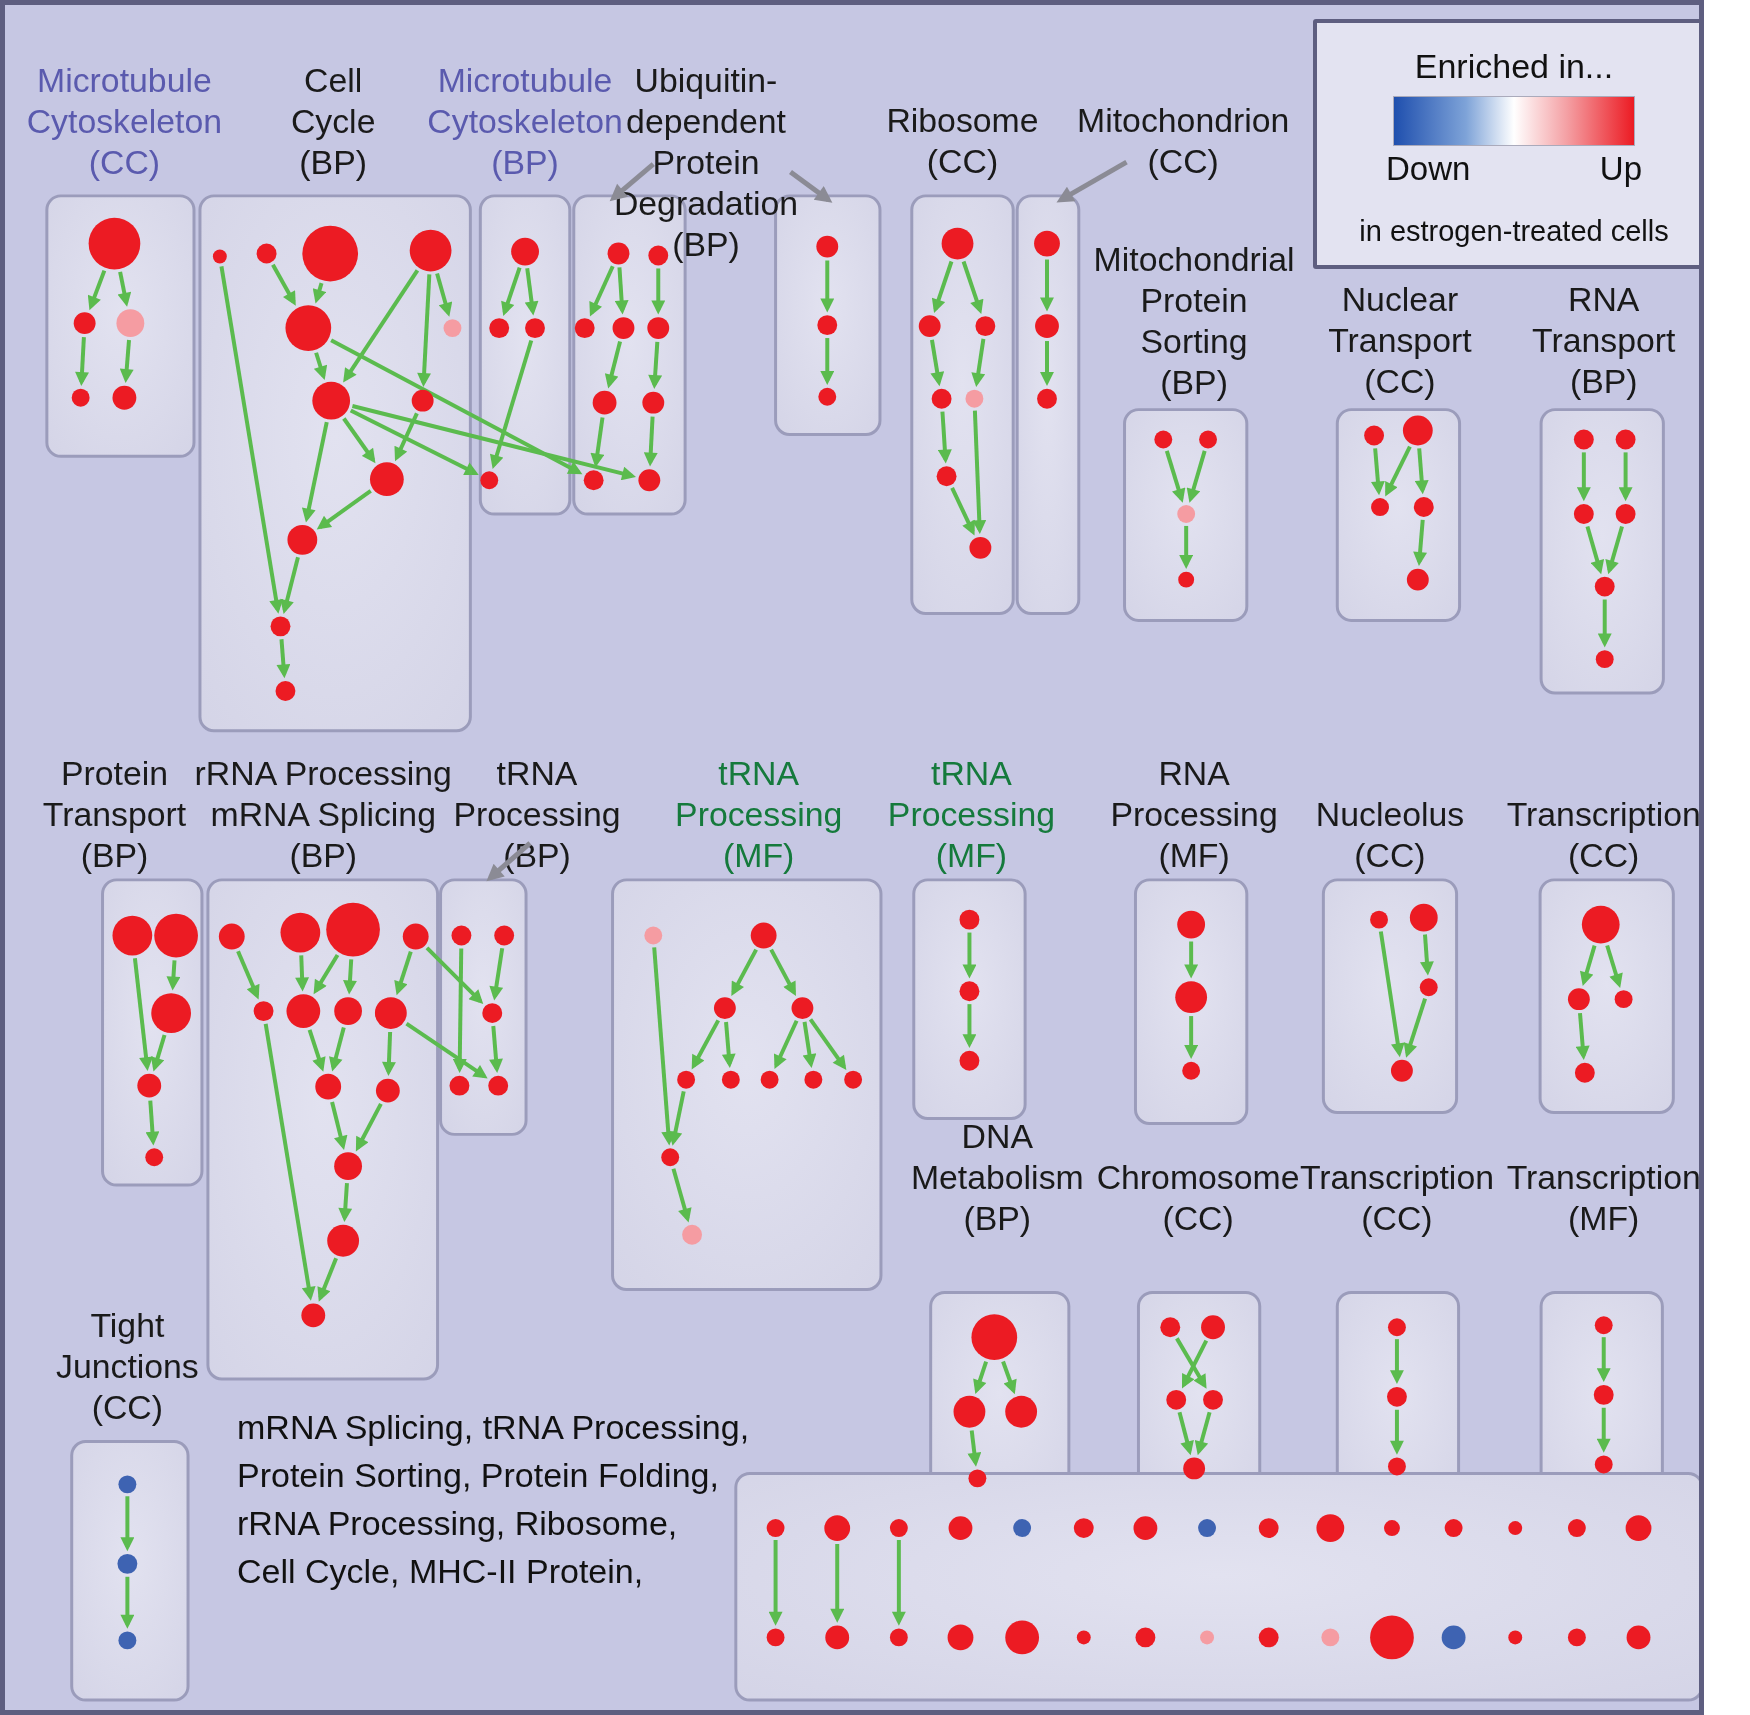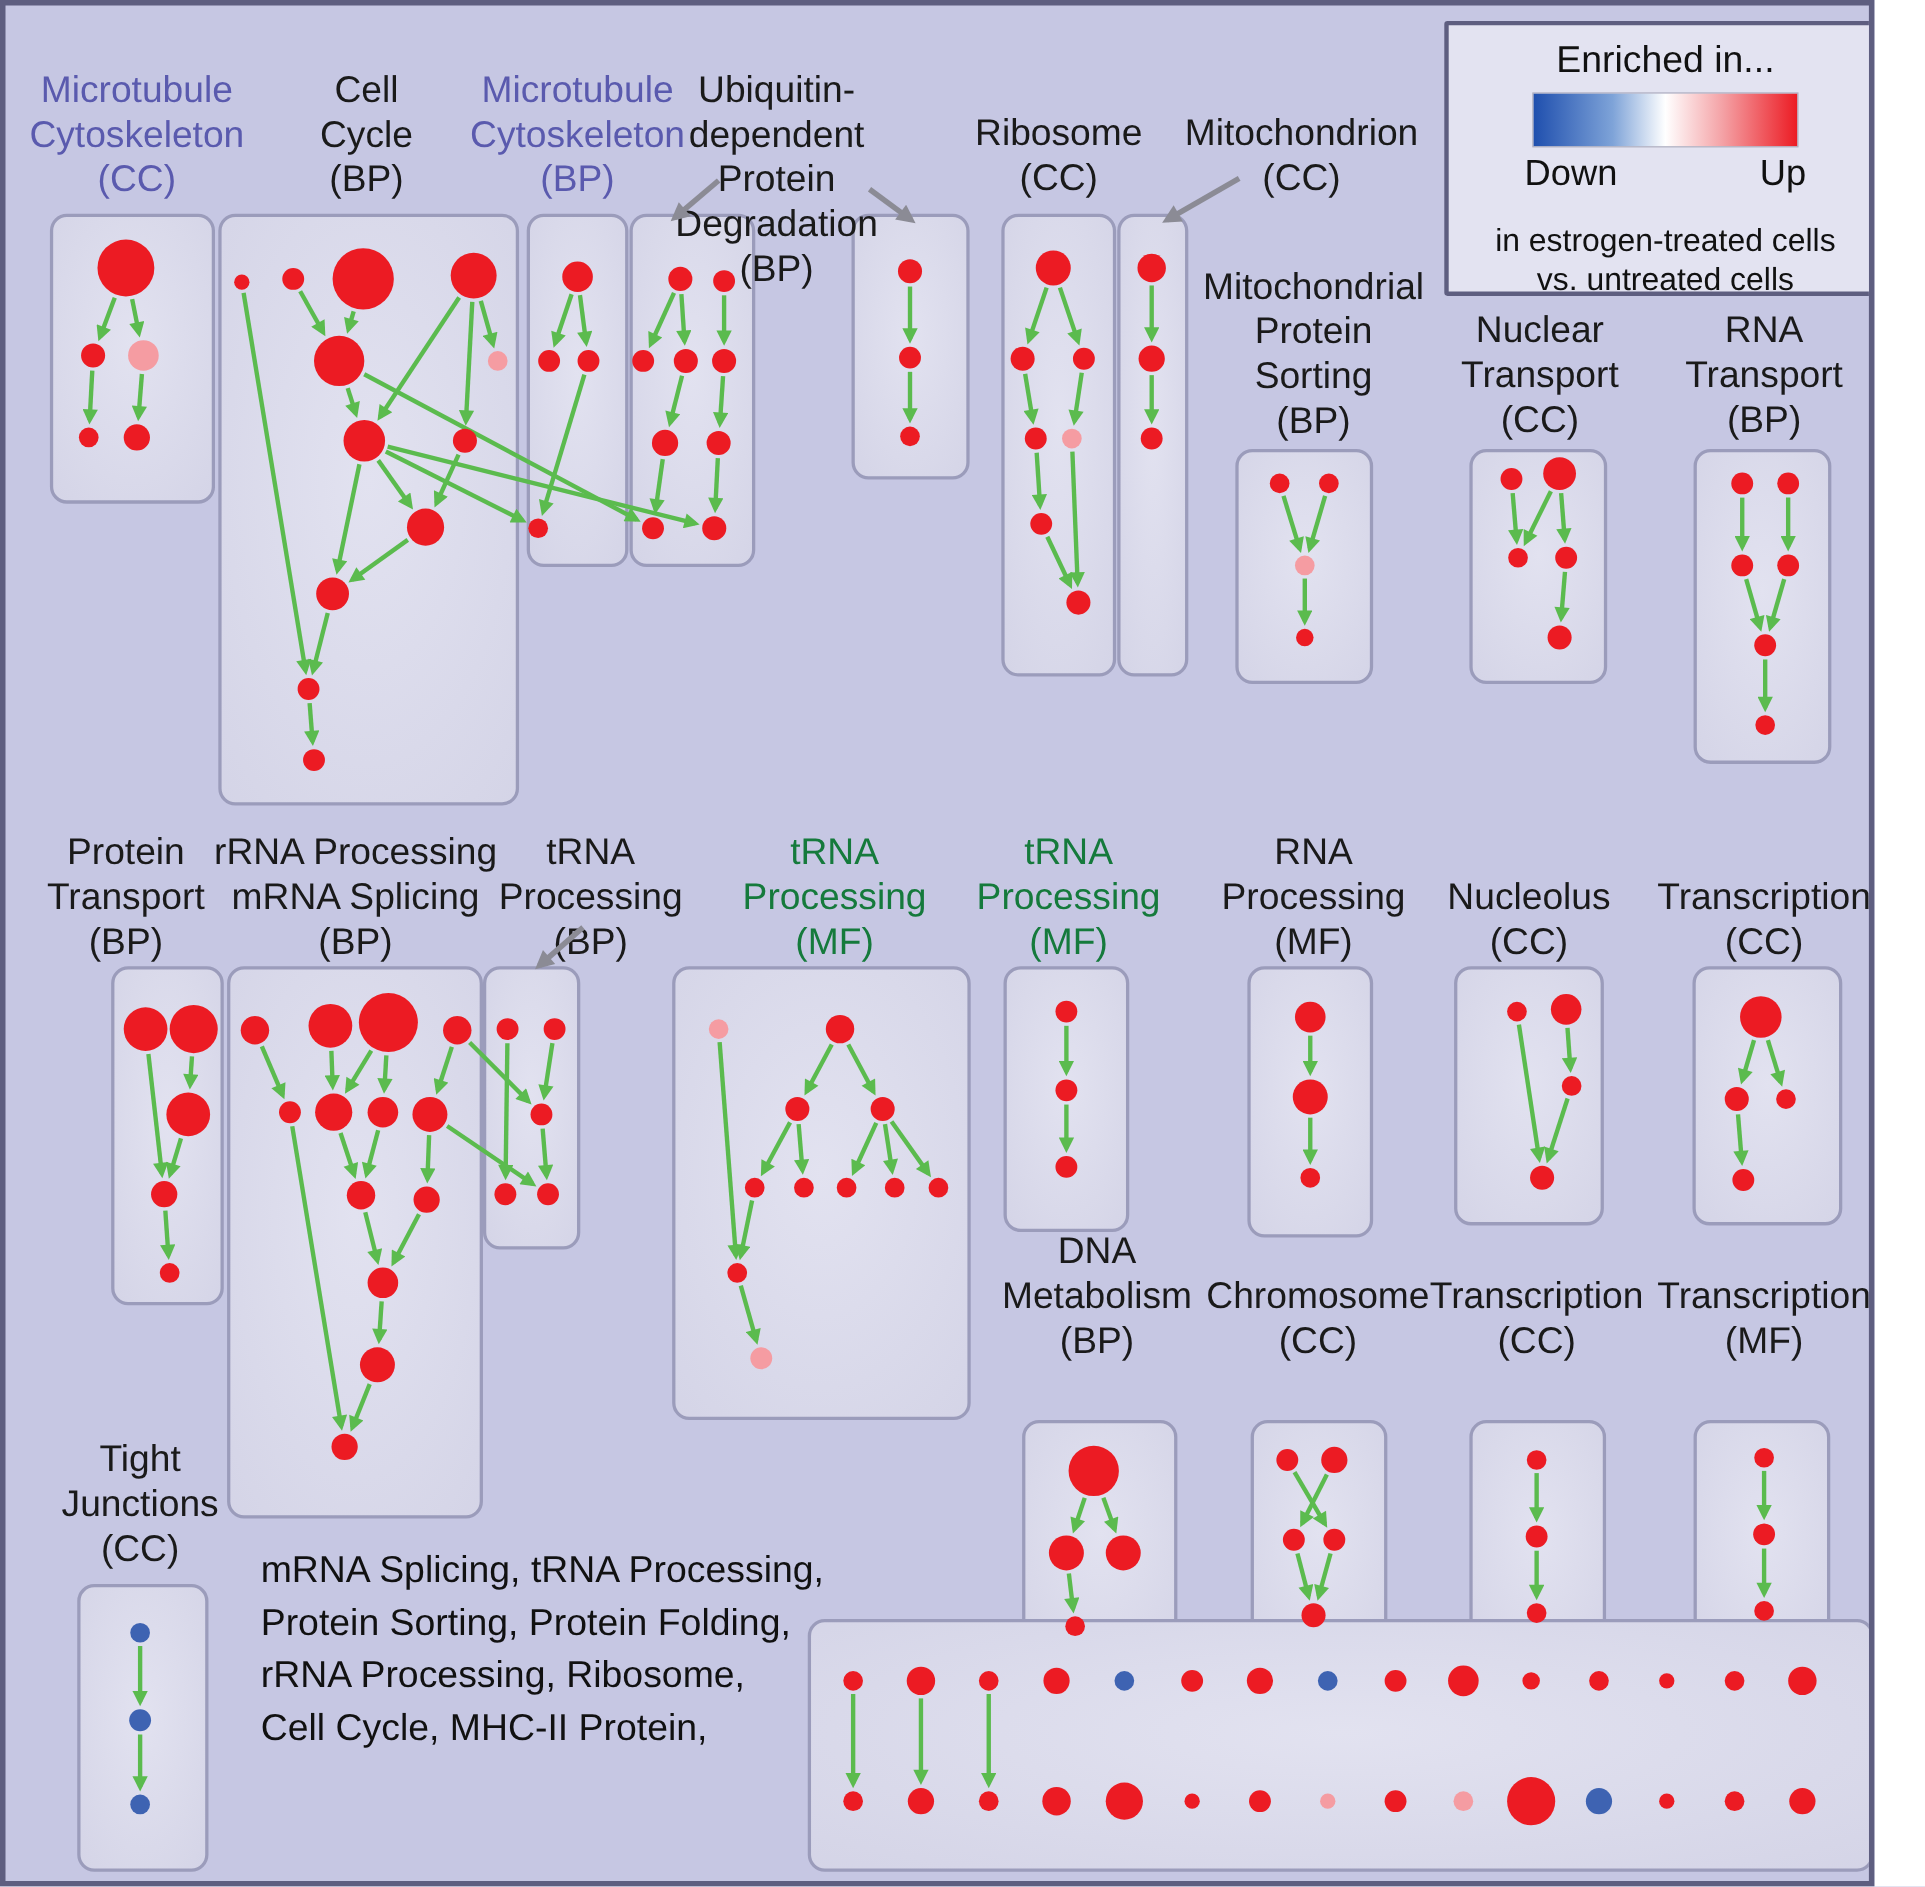--- a/index.html
+++ b/index.html
@@ -12,21 +12,21 @@
     overflow:hidden;
     font-family:"Liberation Sans",sans-serif;
   }
   svg{position:absolute;left:0;top:0;}
   svg text{font-family:"Liberation Sans",sans-serif;}
   .legend{
     position:absolute;left:1308px;top:14px;width:402px;height:250px;
     background:#e3e3f1;border:4px solid #5e5e80;border-radius:3px;
     box-sizing:border-box;text-align:center;color:#111;
   }
-  .legend-title{font-size:34px;margin-top:12px;}
+  .legend-title{font-size:34px;margin-top:24px;}
   .legend-bar{width:240px;height:48px;margin:10px auto 4px auto;border:1px solid #aab;}
   .legend-scale{width:256px;margin:0 auto;display:flex;justify-content:space-between;font-size:33px;}
   .legend-sub{font-size:29px;line-height:36px;}
   .legend-sub.first{margin-top:25px;}
   .misc-block{
     position:absolute;left:232px;top:1398px;
     font-size:34px;line-height:48px;color:#111;white-space:nowrap;
   }
 </style>
 </head>
@@ -375,21 +375,20 @@
   </svg>
 
   <div class="legend">
     <div class="legend-title">Enriched in...</div>
     <div class="legend-bar" id="legend-bar" style="background: linear-gradient(90deg, rgb(31, 79, 174) 0%, rgb(126, 163, 216) 30%, rgb(255, 255, 255) 50%, rgb(244, 160, 164) 72%, rgb(236, 27, 35) 100%);"></div>
     <div class="legend-scale">
       <span>Down</span>
       <span>Up</span>
     </div>
     <div class="legend-sub first">in estrogen-treated cells</div>
-    <div class="legend-sub">vs. untreated cells</div>
   </div>
 
   <div class="misc-block">
     <div>mRNA Splicing, tRNA Processing,</div>
     <div>Protein Sorting, Protein Folding,</div>
     <div>rRNA Processing, Ribosome,</div>
     <div>Cell Cycle, MHC-II Protein,</div>
   </div>
 
 </div>

